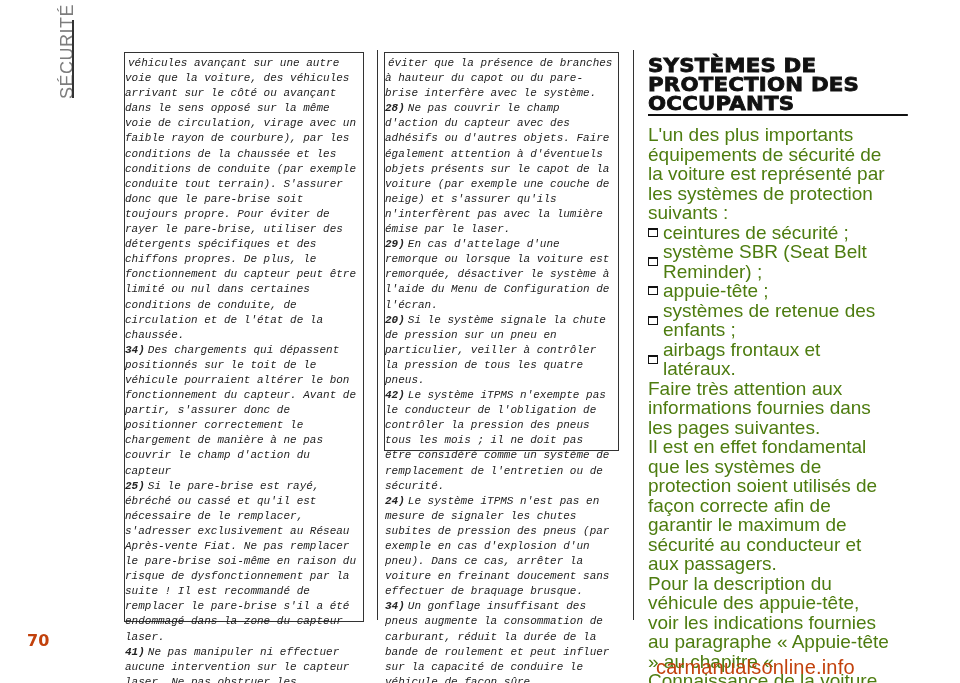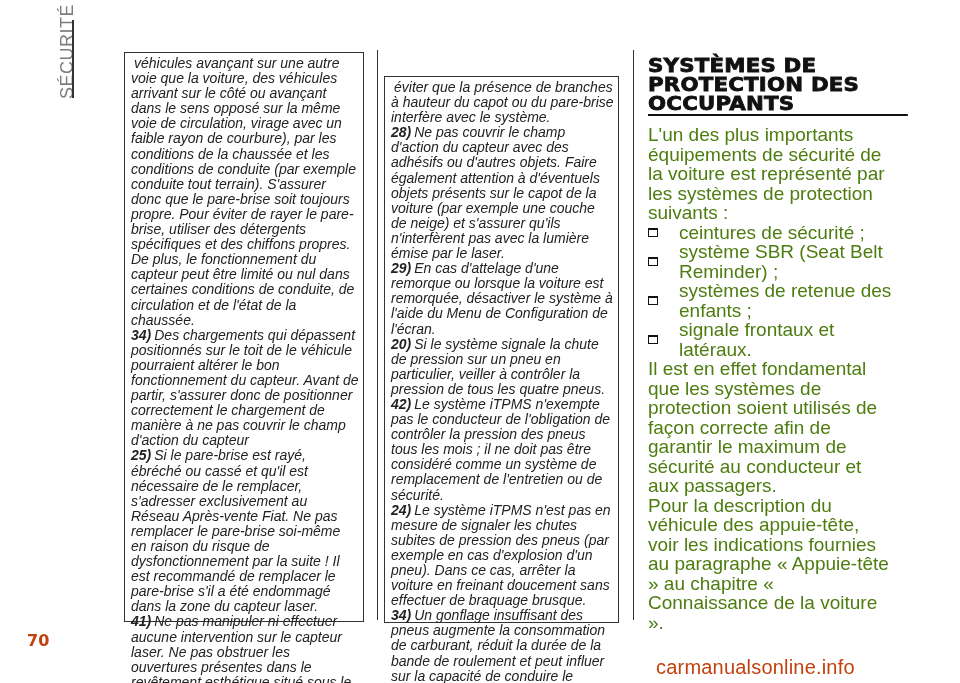--- a/index.html
+++ b/index.html
@@ -15,42 +15,42 @@
     position: absolute; left: -31px; top: 30px; width: 82px; height: 20px;
     transform: rotate(-90deg); transform-origin: center center;
     font-size: 18px; letter-spacing: 0.5px; color: #7d7d7d; font-weight: 300;
     text-align: center; line-height: 20px; white-space: nowrap;
   }
   .side-rule {
     position: absolute; left: 72px; top: 20px; width: 1.5px; height: 78px; background: #333;
   }
   .note-box {
     position: absolute; border: 1.3px solid #333; box-sizing: border-box;
-    padding: 3px 4px 4px 6px;
-    font-size: 14px; line-height: 15.1px; font-style: italic; color: #222;
+    padding: 3px 4px 4px 0;
+    font-size: 11px; line-height: 15.1px; font-style: italic; color: #222; font-family: Liberation Mono, monospace;
   }
   .note-box p { margin: 0; }
   .note-box .num { font-weight: bold; font-style: italic; margin-right: 3px; }
   #box-left { left: 124px; top: 52px; width: 240px; height: 570px; }
-  #box-mid  { left: 384px; top: 52px; width: 235px; height: 547px; margin-top: 24px; }
+  #box-mid  { left: 384px; top: 52px; width: 235px; height: 399px; }
   .vrule { position: absolute; width: 1.3px; background: #333; }
   #rule-1 { left: 377px; top: 50px; height: 570px; }
   #rule-2 { left: 633px; top: 50px; height: 570px; }
   .right-col { position: absolute; left: 648px; top: 56px; width: 240px; }
   .heading {
     font-family: "DejaVu Sans", sans-serif; font-weight: 900; font-size: 19px;
     line-height: 19px; letter-spacing: 0.2px; color: #111;
     padding-bottom: 1px; border-bottom: 2px solid #111; width: 232px;
     text-transform: uppercase; transform: scaleX(1.12); transform-origin: left top;
   }
   .heading span { display: block; font-weight: bold; -webkit-text-stroke: 0.8px #111; }
   .body-text { margin-top: 9px; font-size: 19px; line-height: 19.5px; color: #4d7c0f; width: 245px; }
   .body-text p { margin: 0; }
   .bullets { list-style: none; margin: 0; padding: 0; }
-  .bullets li { display: flex; align-items: center; gap: 16px; }
+  .bullets li { display: flex; align-items: center; }
   .bullet-box {
     display: inline-block; width: 8px; height: 6px; border: 1.5px solid #111;
     border-top-width: 2.5px; margin-right: 5px; flex: 0 0 auto; box-sizing: content-box;
   }
   .page-num {
     position: absolute; left: 27px; top: 631px; font-family: "DejaVu Sans", sans-serif;
     font-weight: bold; font-size: 16px; color: #c2410c;
   }
   .watermark {
     position: absolute; left: 656px; top: 656px; font-size: 20px; color: #c2410c;
@@ -99,26 +99,31 @@
       <li>
           <span class="bullet-box"></span>
           <span>ceintures de sécurité ;</span>
         </li>
       <li>
           <span class="bullet-box"></span>
           <span>système SBR (Seat Belt Reminder) ;</span>
         </li>
       <li>
           <span class="bullet-box"></span>
+          <span>appuie-tête ;</span>
+        </li>
+      <li>
+          <span class="bullet-box"></span>
           <span>systèmes de retenue des enfants ;</span>
         </li>
       <li>
           <span class="bullet-box"></span>
-          <span>signale frontaux et latéraux.</span>
+          <span>airbags frontaux et latéraux.</span>
         </li>
     </ul>
+    <p>Faire très attention aux informations fournies dans les pages suivantes.</p>
     <p>Il est en effet fondamental que les systèmes de protection soient utilisés de façon correcte afin de garantir le maximum de sécurité au conducteur et aux passagers.</p>
     <p>Pour la description du véhicule des appuie-tête, voir les indications fournies au paragraphe « Appuie-tête » au chapitre « Connaissance de la voiture ».</p>
   </div>
 </div>
 
 <div class="page-num">70</div>
 <div class="watermark">carmanualsonline.info</div>
 
 </body></html>

